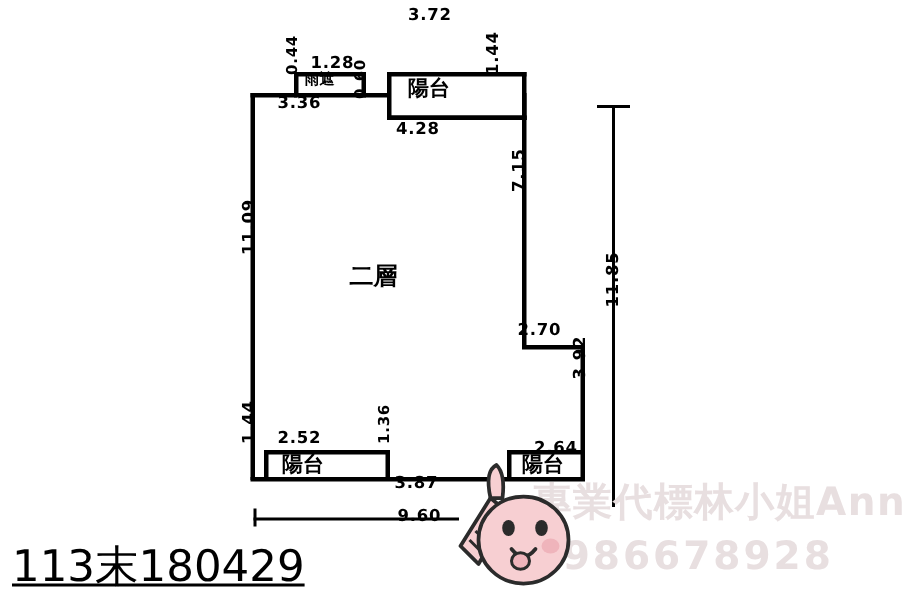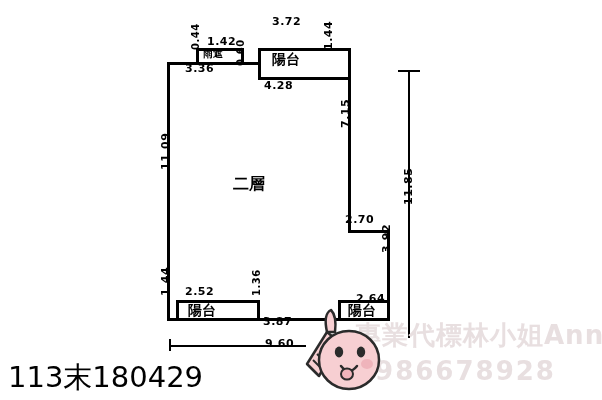--- a/index.html
+++ b/index.html
@@ -13,21 +13,21 @@
 
   
   .doc-id{
     position:absolute;right:10px;top:6px;
     font-size:30px;letter-spacing:0px;line-height:1;
     font-family:"DejaVu Sans","Liberation Sans",sans-serif;
     white-space:nowrap;
   }
   .doc-ref{
     position:absolute;left:8px;bottom:8px;
-    font-size:29px;line-height:1;white-space:nowrap;
+    font-size:29px;line-height:1;white-space:nowrap;text-decoration:underline;
   }
 
   
   .ln{position:absolute;background:#000;}
   .h{height:3px;}
   .v{width:3px;}
   .h2{height:2px;}
   .v2{width:2px;}
 
   
@@ -112,25 +112,25 @@
   <div class="ln v" style="left:257px;top:300px;height:20px;"></div>
   <div class="room mid" style="left:188px;top:304px;">陽台</div>
 
   <div class="ln h" style="left:338px;top:300px;width:52px;"></div>
   <div class="ln v" style="left:338px;top:300px;height:20px;"></div>
   <div class="room mid" style="left:348px;top:304px;">陽台</div>
 
   <div class="room" style="left:233px;top:177px;">二層</div>
 
   <div class="dim small rot" style="left:191px;top:50px;">0.44</div>
-  <div class="dim" style="left:207px;top:36px;">1.42</div>
+  <div class="dim" style="left:207px;top:36px;">1.28</div>
   <div class="dim" style="left:185px;top:63px;">3.36</div>
   <div class="dim small rot" style="left:236px;top:66px;">0.60</div>
 
-  <div class="dim" style="left:272px;top:16px;text-align:right;">3.72</div>
+  <div class="dim" style="left:272px;top:4px;text-align:right;">3.72</div>
   <div class="dim" style="left:264px;top:80px;">4.28</div>
   <div class="dim rot" style="left:323px;top:50px;">1.44</div>
 
   <div class="dim rot" style="left:160px;top:170px;">11.09</div>
 
   <div class="dim rot" style="left:340px;top:128px;">7.15</div>
 
   <div class="dim" style="left:345px;top:214px;">2.70</div>
 
   <div class="dim rot" style="left:381px;top:253px;">3.92</div>

